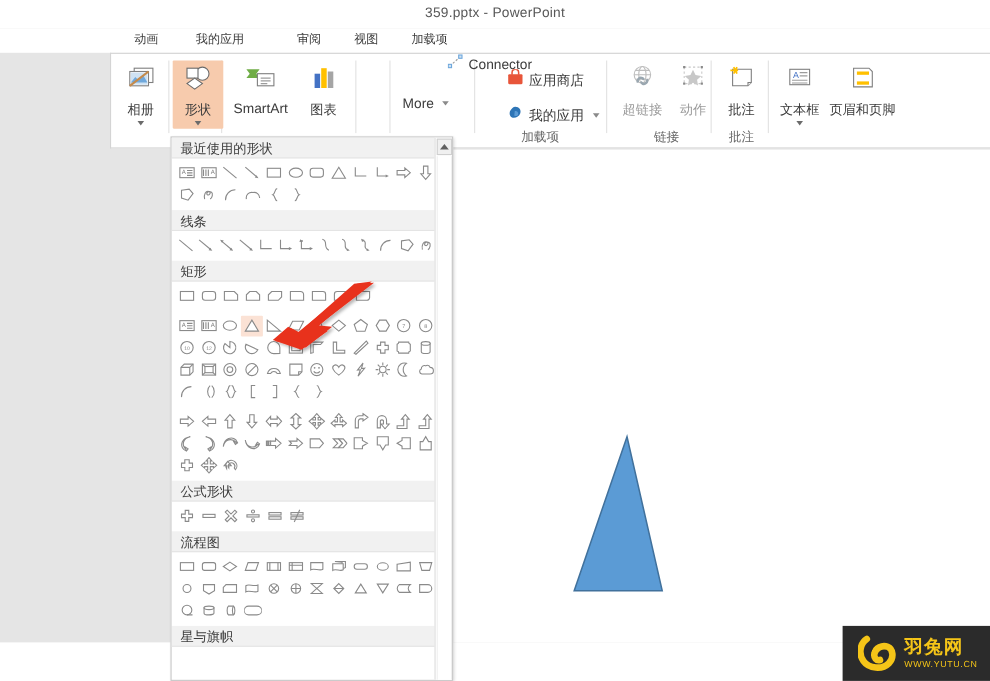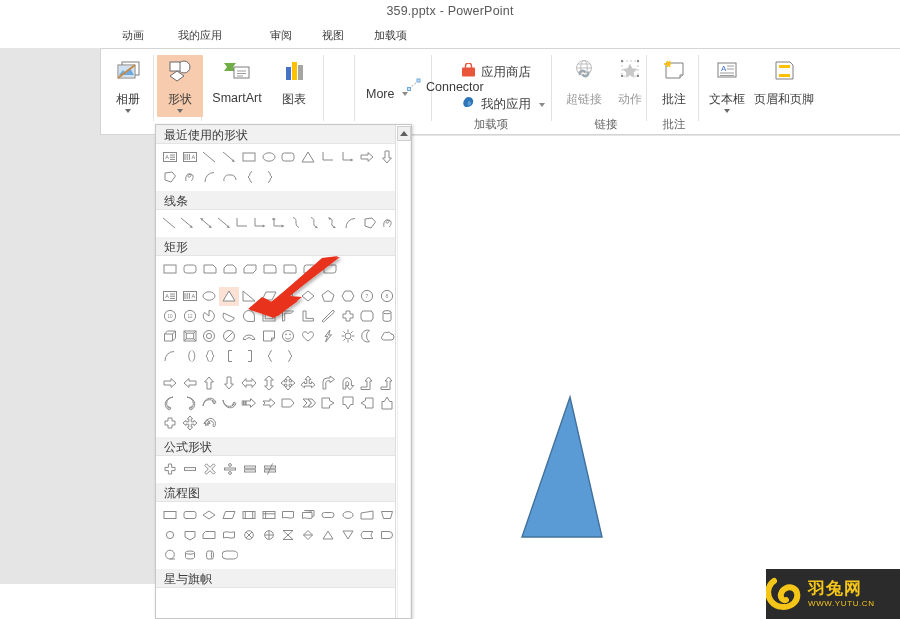--- a/index.html
+++ b/index.html
@@ -115,21 +115,21 @@
     position: absolute; left: 412px; top: 136px; right: 0; bottom: 0;
     background: #ffffff;
   }
 
   
   .annot-arrow { position: absolute; left: 228px; top: 252px; pointer-events: none; }
 
   
   .watermark {
     position: absolute; left: 766px; top: 569px; width: 134px; height: 50px;
-    background: #2b2b2b; display: flex; align-items: center; padding-left: 0; gap: 6px;
+    background: #2b2b2b; display: flex; align-items: center; padding-left: 14px; gap: 6px;
   }
   .wm-text { display: flex; flex-direction: column; line-height: 1; }
   .wm-cn { font-size: 17px; color: #f5c518; font-weight: bold; letter-spacing: 1px; }
   .wm-url { font-size: 8px; color: #f5c518; letter-spacing: .6px; margin-top: 3px; }
 </style>
 </head>
 <body>
 
 <div id="app">
 
@@ -215,21 +215,21 @@
           <span class="caret"></span>
         </div>
         <div class="btn" style="left: 652px; top: 6px; width: 62px; padding-top: 4px; height: 58px;">
           <span class="ico"><svg width="30" height="28" viewBox="0 0 30 28">
               <path d="M7 3 L21 3 L24 6 L24 20 L7 20 Z" fill="#fff" stroke="#7f7f7f"></path>
               <rect x="10" y="6" width="11" height="3" fill="#ffc000"></rect>
               <rect x="10" y="15" width="11" height="3" fill="#ffc000"></rect>
             </svg></span>
           <span class="lbl">页眉和页脚</span>
         </div>
-        <div class="btn-small" style="left: 260px; top: 29px; padding-left: 46px;">
+        <div class="btn-small" style="left: 260px; top: 0; padding-left: 46px;">
           <span><svg width="14" height="14" viewBox="0 0 14 14">
               <path d="M2 11 L11 3" stroke="#9c9c9c" stroke-dasharray="2 1.6"></path>
               <rect x="0.5" y="9.5" width="3" height="3" fill="#cfe2f3" stroke="#6fa8dc"></rect>
               <rect x="10" y="1" width="3" height="3" fill="#cfe2f3" stroke="#6fa8dc"></rect>
             </svg></span>
           <span class="lbl">Connector</span>
         </div>
         <div class="btn-small" style="left: 265px; top: 38px;">
           <span class="lbl">More</span>
           <span style="width: 0px; height: 0px; border-left: 3.5px solid transparent; border-right: 3.5px solid transparent; border-top: 4px solid rgb(138, 138, 138); margin-left: 3px;"></span>

